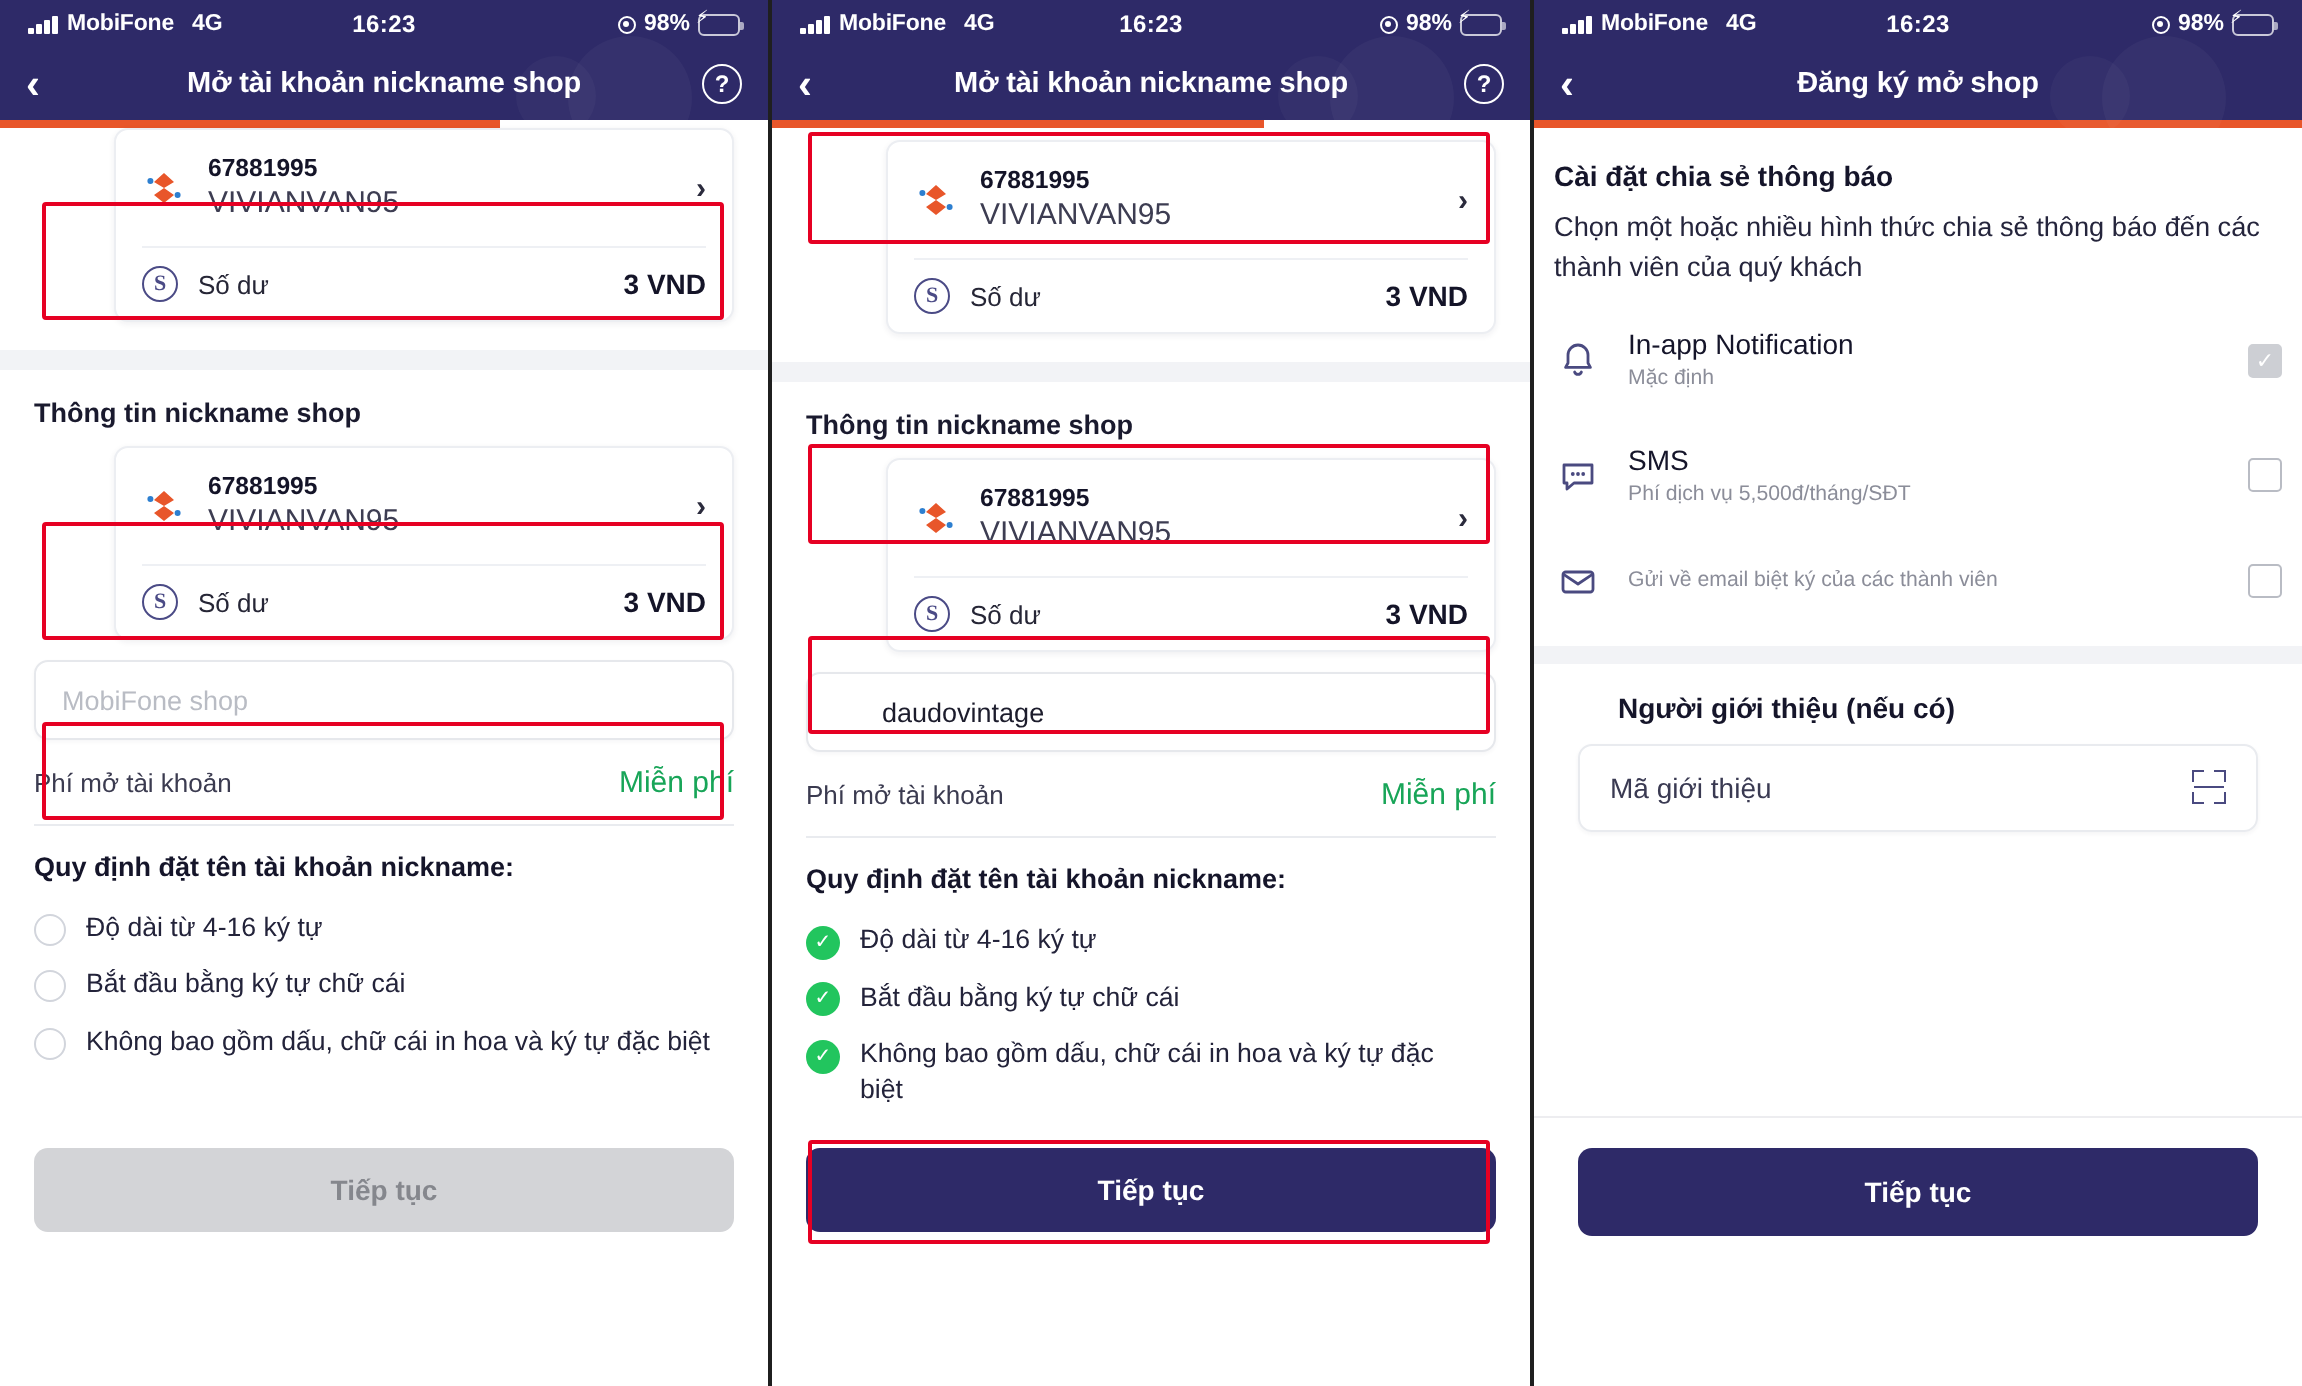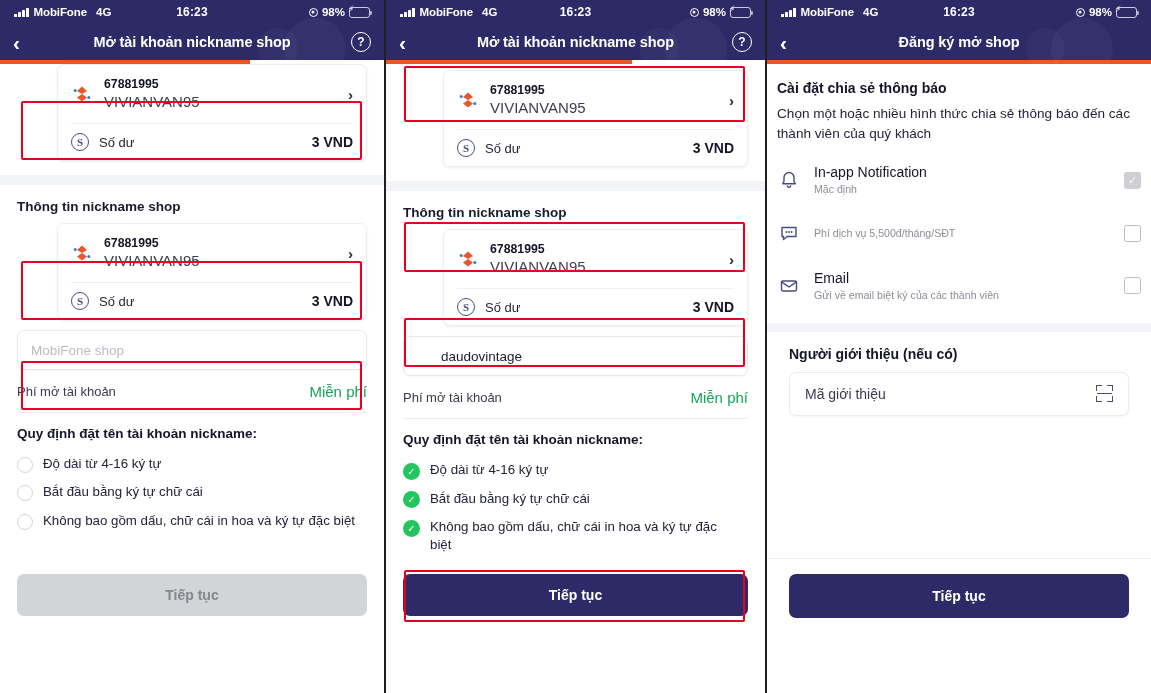--- a/index.html
+++ b/index.html
@@ -105,21 +105,21 @@
   
   .p3-head { font-size:14px; font-weight:600; color:#15152a; padding:16px 0 8px; }
   .p3-sub { font-size:13.6px; color:#25253c; line-height:1.45; padding-bottom:8px; }
   .ch-row { display:flex; align-items:center; gap:13px; padding:12px 0; }
   .ch-ic { width:24px; height:24px; flex:none; color:#4a4a80; }
   .ch-texts { flex:1; }
   .ch-title { font-size:14px; color:#15152a; line-height:1.35; }
   .ch-sub { font-size:10.6px; color:#8b8d99; line-height:1.4; }
   .cbox { width:17px;height:17px;border:1.5px solid #b9bcc4;border-radius:2.5px;flex:none; }
   .cbox.checked { background:#cdcfd4; border-color:#cdcfd4; display:flex;align-items:center;justify-content:center;color:#fff;font-size:11px;font-weight:700; }
-  .ref-title { font-size:14px; font-weight:600; color:#15152a; padding:14px 0 10px; }
+  .ref-title { font-size:14px; font-weight:600; color:#15152a; padding:14px 0 10px;margin-left:20px; }
   .ref-box { border:1px solid #e9ebef; border-radius:7px; height:44px; display:flex; align-items:center; padding:0 15px; box-shadow:0 1px 2px rgba(30,30,60,.05); }
   .ref-ph { font-size:14px; color:#3a3a52; }
   .qr { margin-left:auto; width:17px; height:17px; position:relative; }
   .qr span { position:absolute; width:6px; height:6px; border:1.6px solid #4a4a80; }
   .qr .tl{left:0;top:0;border-right:0;border-bottom:0}
   .qr .tr{right:0;top:0;border-left:0;border-bottom:0}
   .qr .bl{left:0;bottom:0;border-right:0;border-top:0}
   .qr .br{right:0;bottom:0;border-left:0;border-top:0}
   .qr .mid{left:1px;right:1px;top:7.5px;width:auto;height:0;border:0;border-top:1.6px solid #4a4a80;}
 </style>
@@ -416,34 +416,34 @@
         <div class="ch-row">
           <span class="ch-ic">
             <svg width="24" height="24" viewBox="0 0 24 24" fill="none" stroke="#4a4a80" stroke-width="1.4">
                 <path d="M5 6.5h14v9H10l-3.5 3v-3H5z" stroke-linejoin="round"></path>
                 <circle cx="9.4" cy="11" r=".95" fill="#4a4a80" stroke="none"></circle>
                 <circle cx="12" cy="11" r=".95" fill="#4a4a80" stroke="none"></circle>
                 <circle cx="14.6" cy="11" r=".95" fill="#4a4a80" stroke="none"></circle>
               </svg>
           </span>
           <span class="ch-texts">
+            <span class="ch-title" style="display:block">SMS</span>
             <span class="ch-sub" style="display:block">Phí dịch vụ 5,500đ/tháng/SĐT</span>
           </span>
           <span class="cbox"></span>
         </div>
 
         <div class="ch-row">
           <span class="ch-ic">
             <svg width="24" height="24" viewBox="0 0 24 24" fill="none" stroke="#4a4a80" stroke-width="1.4">
                 <rect x="4.5" y="7" width="15" height="10" rx="1.4"></rect>
                 <path d="M4.8 8.2 12 13l7.2-4.8" stroke-linecap="round" stroke-linejoin="round"></path>
               </svg>
           </span>
           <span class="ch-texts">
-            <span class="ch-title" style="display:block">Email</span>
             <span class="ch-sub" style="display:block">Gửi về email biệt ký của các thành viên</span>
           </span>
           <span class="cbox"></span>
         </div>
       </div>
 
       <div class="gapbar" style="margin-top:8px; height:9px;"></div>
 
       <div class="pad" style="padding:0 22px">
         <div class="ref-title">Người giới thiệu (nếu có)</div>

